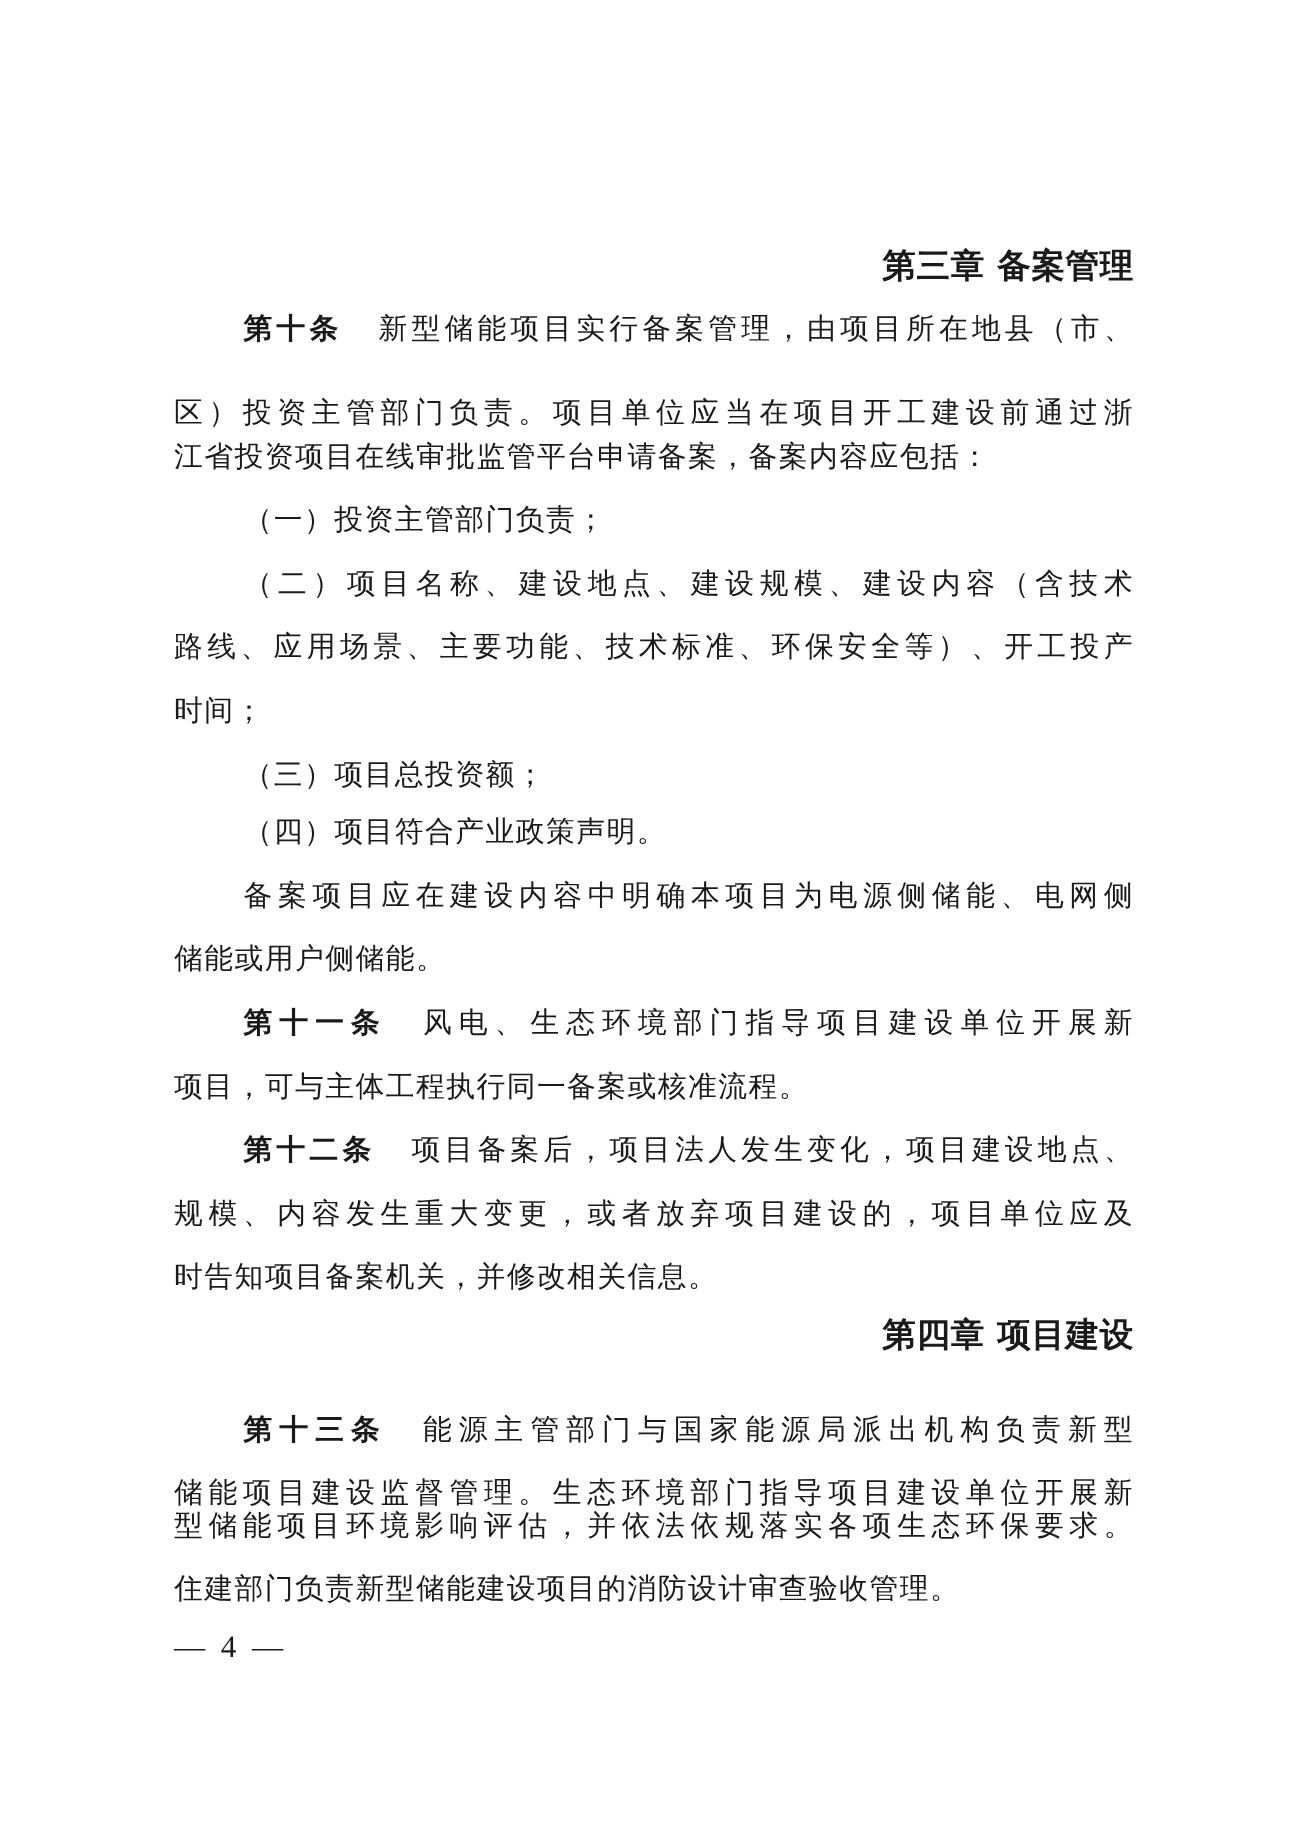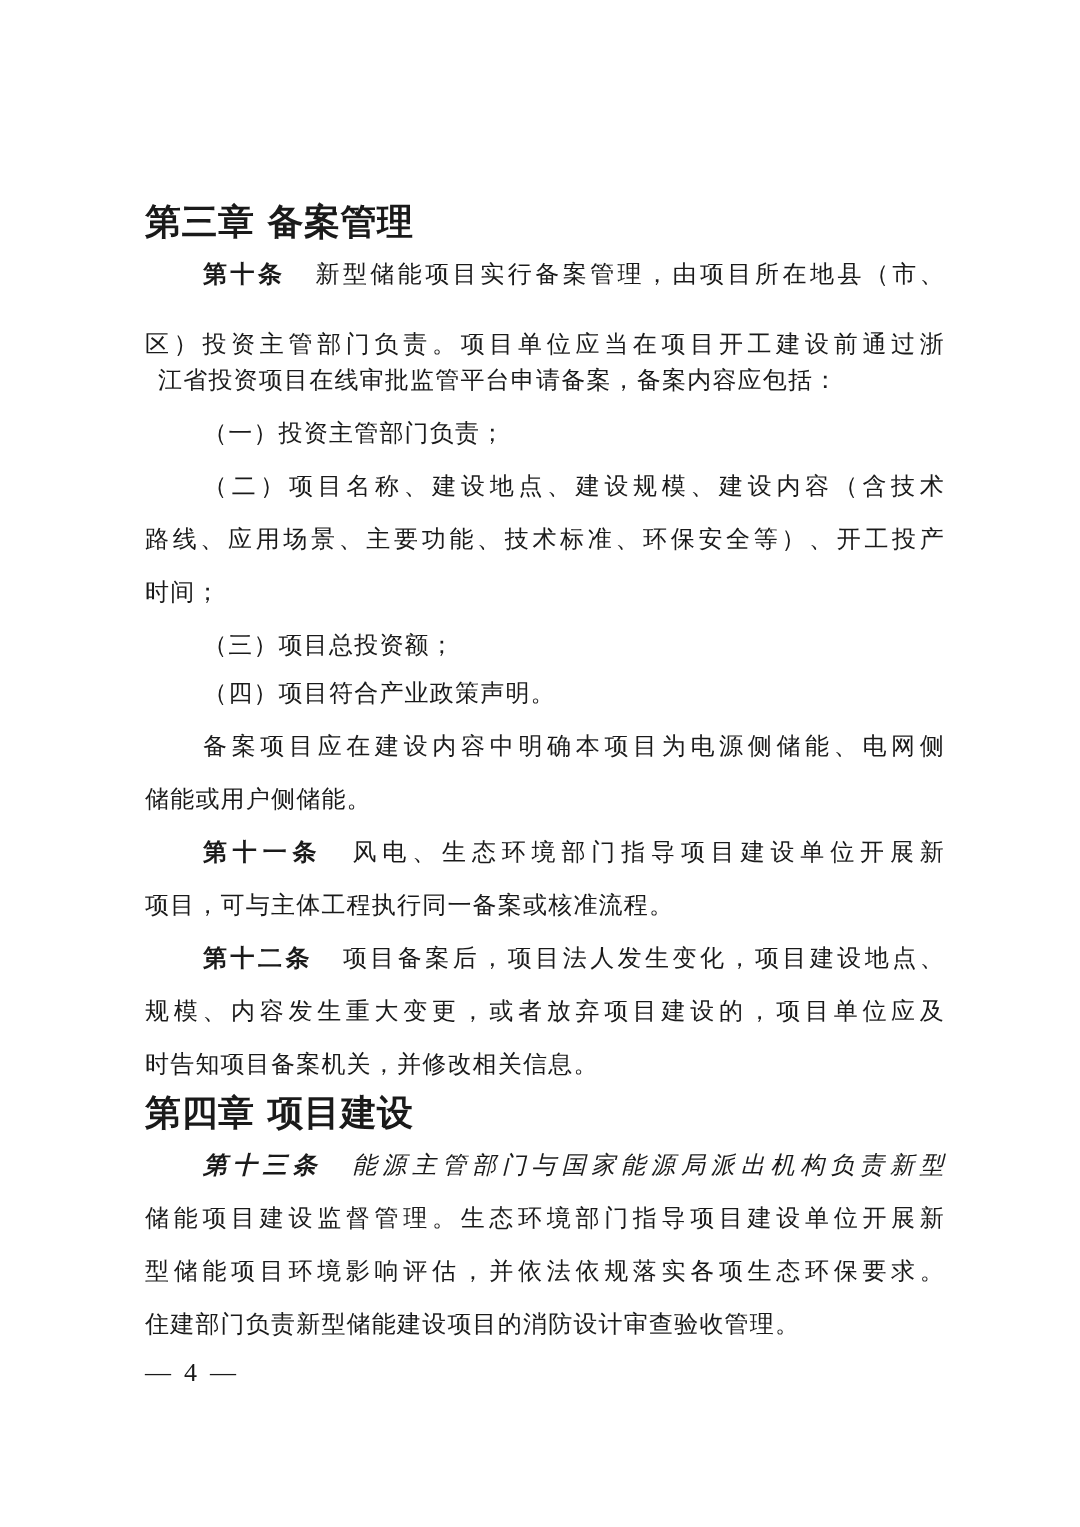--- a/index.html
+++ b/index.html
@@ -33,24 +33,24 @@
   }
   .justify {
     text-align: justify;
     text-align-last: justify;
   }
   .indent {
     padding-left: 58px;
     box-sizing: border-box;
   }
   .heading {
-    text-align: left;
+    text-align: right;
     font-family: "DejaVu Sans", "Liberation Sans", sans-serif;
     font-weight: bold;
-    font-size: 36px;
+    font-size: 28px;
     letter-spacing: 0.5px;
   }
   .art-label {
     font-family: "DejaVu Sans", "Liberation Sans", sans-serif;
     font-weight: bold;
     margin-right: 30px;
   }
   .footer {
     position: absolute;
     left: 145px;
@@ -63,40 +63,40 @@
 </style>
 </head>
 <body>
 
 <div class="page">
 
   <div class="line heading" style="top:195px;">第三章  备案管理</div>
 
   <div class="line justify indent" style="top:248px;"><span class="art-label">第十条</span><span>新型储能项目实行备案管理，由项目所在地县（市、</span></div>
   <div class="line justify" style="top:318px;">区）投资主管部门负责。项目单位应当在项目开工建设前通过浙</div>
-  <div class="line" style="top:354px;margin-left:13px;">江省投资项目在线审批监管平台申请备案，备案内容应包括：</div>
+  <div class="line" style="top:354px;">江省投资项目在线审批监管平台申请备案，备案内容应包括：</div>
 
   <div class="line indent" style="top:407px;">（一）投资主管部门负责；</div>
   <div class="line justify indent" style="top:460px;">（二）项目名称、建设地点、建设规模、建设内容（含技术</div>
   <div class="line justify" style="top:513px;">路线、应用场景、主要功能、技术标准、环保安全等）、开工投产</div>
   <div class="line" style="top:566px;">时间；</div>
   <div class="line indent" style="top:619px;">（三）项目总投资额；</div>
   <div class="line indent" style="top:667px;">（四）项目符合产业政策声明。</div>
 
   <div class="line justify indent" style="top:720px;">备案项目应在建设内容中明确本项目为电源侧储能、电网侧</div>
   <div class="line" style="top:773px;">储能或用户侧储能。</div>
 
   <div class="line justify indent" style="top:826px;"><span class="art-label">第十一条</span><span>风电、生态环境部门指导项目建设单位开展新</span></div>
   <div class="line" style="top:879px;">项目，可与主体工程执行同一备案或核准流程。</div>
 
   <div class="line justify indent" style="top:932px;"><span class="art-label">第十二条</span><span>项目备案后，项目法人发生变化，项目建设地点、</span></div>
   <div class="line justify" style="top:985px;">规模、内容发生重大变更，或者放弃项目建设的，项目单位应及</div>
   <div class="line" style="top:1038px;">时告知项目备案机关，并修改相关信息。</div>
 
   <div class="line heading" style="top:1086px;">第四章  项目建设</div>
 
-  <div class="line justify indent" style="top:1139px;font-style:italic;"><span class="art-label">第十三条</span><span>能源主管部门与国家能源局派出机构负责新型</span></div>
-  <div class="line justify" style="top:1192px;">储能项目建设监督管理。生态环境部门指导项目建设单位开展新</div>
+  <div class="line justify indent" style="top:1165px;"><span class="art-label">第十三条</span><span>能源主管部门与国家能源局派出机构负责新型</span></div>
+  <div class="line justify" style="top:1218px;">储能项目建设监督管理。生态环境部门指导项目建设单位开展新</div>
   <div class="line justify" style="top:1245px;">型储能项目环境影响评估，并依法依规落实各项生态环保要求。</div>
   <div class="line" style="top:1298px;">住建部门负责新型储能建设项目的消防设计审查验收管理。</div>
 </div>
 
 <div class="footer">—  4  —</div>
 
 </body></html>

